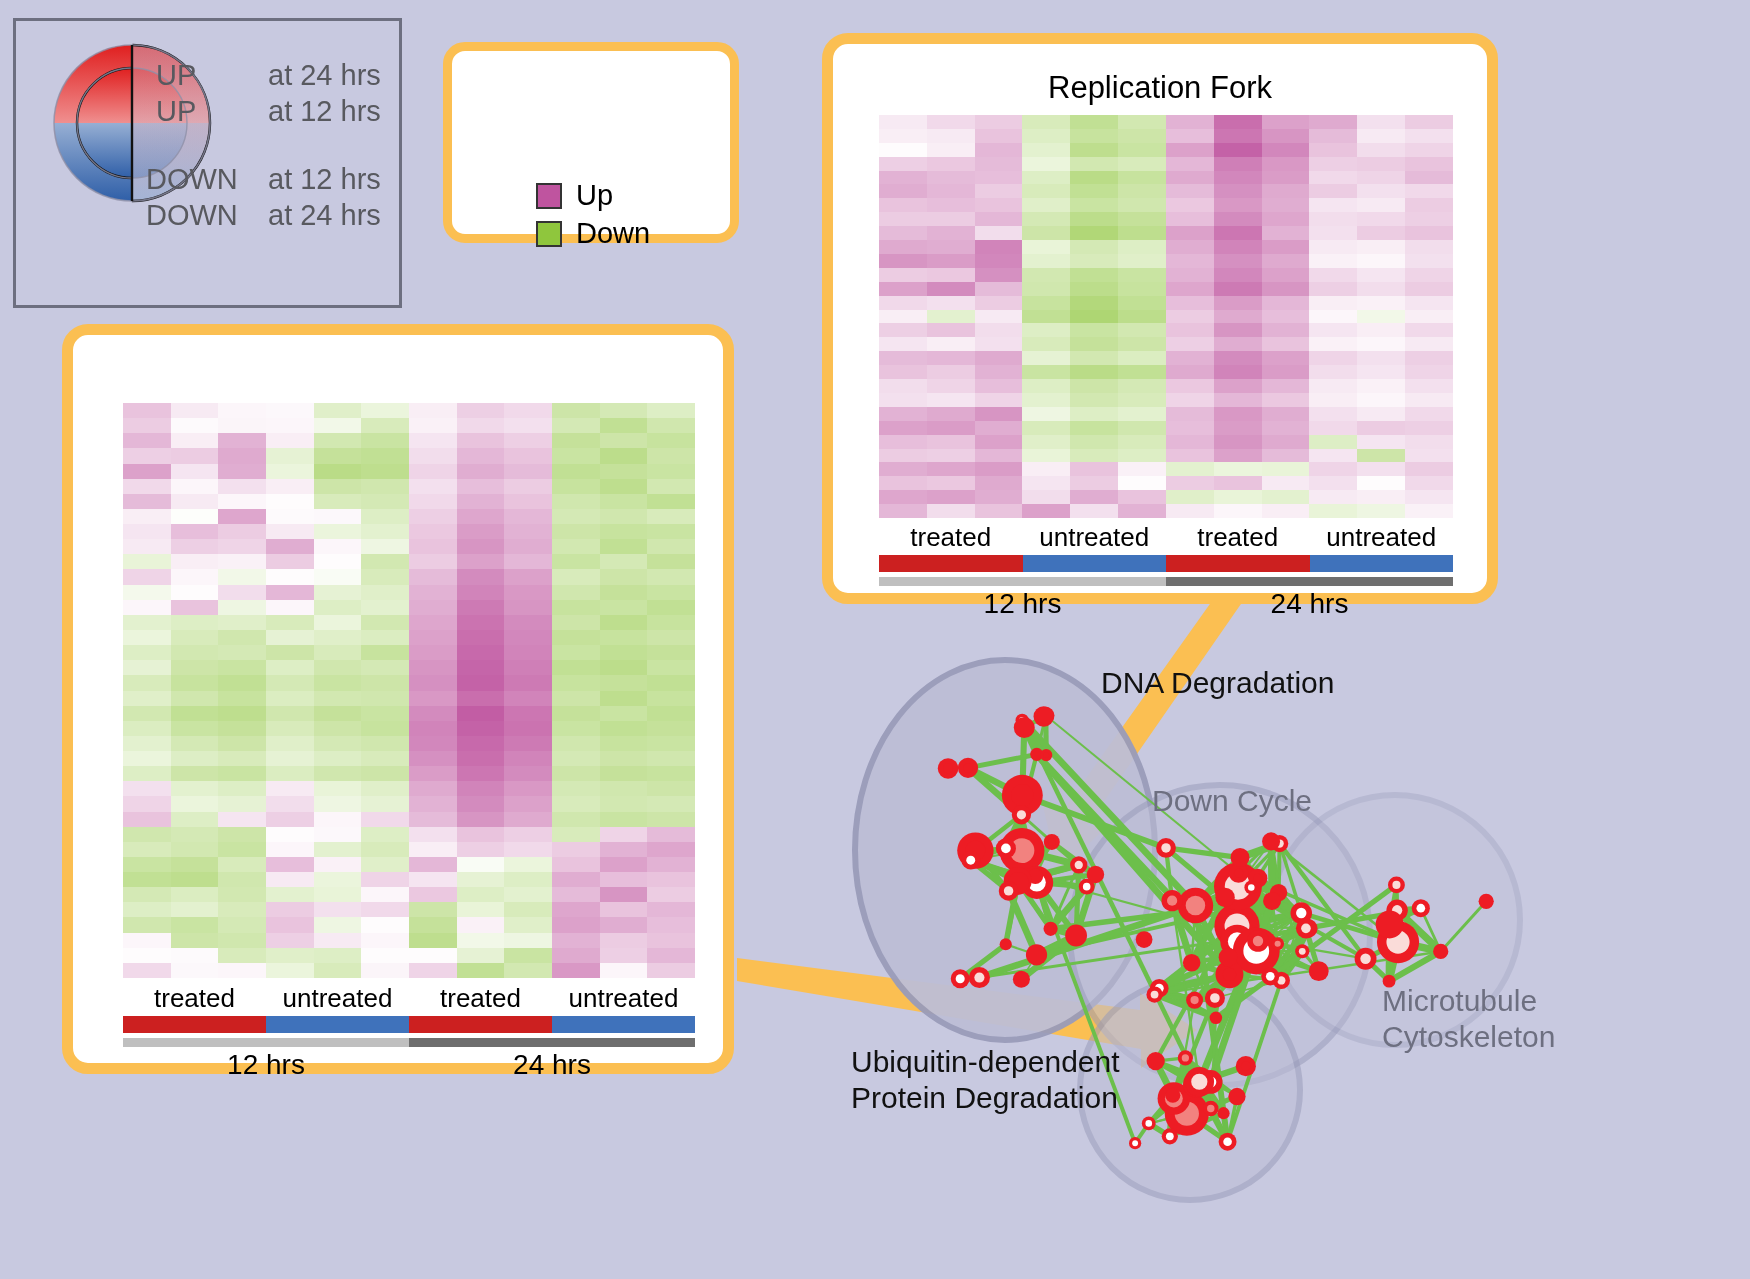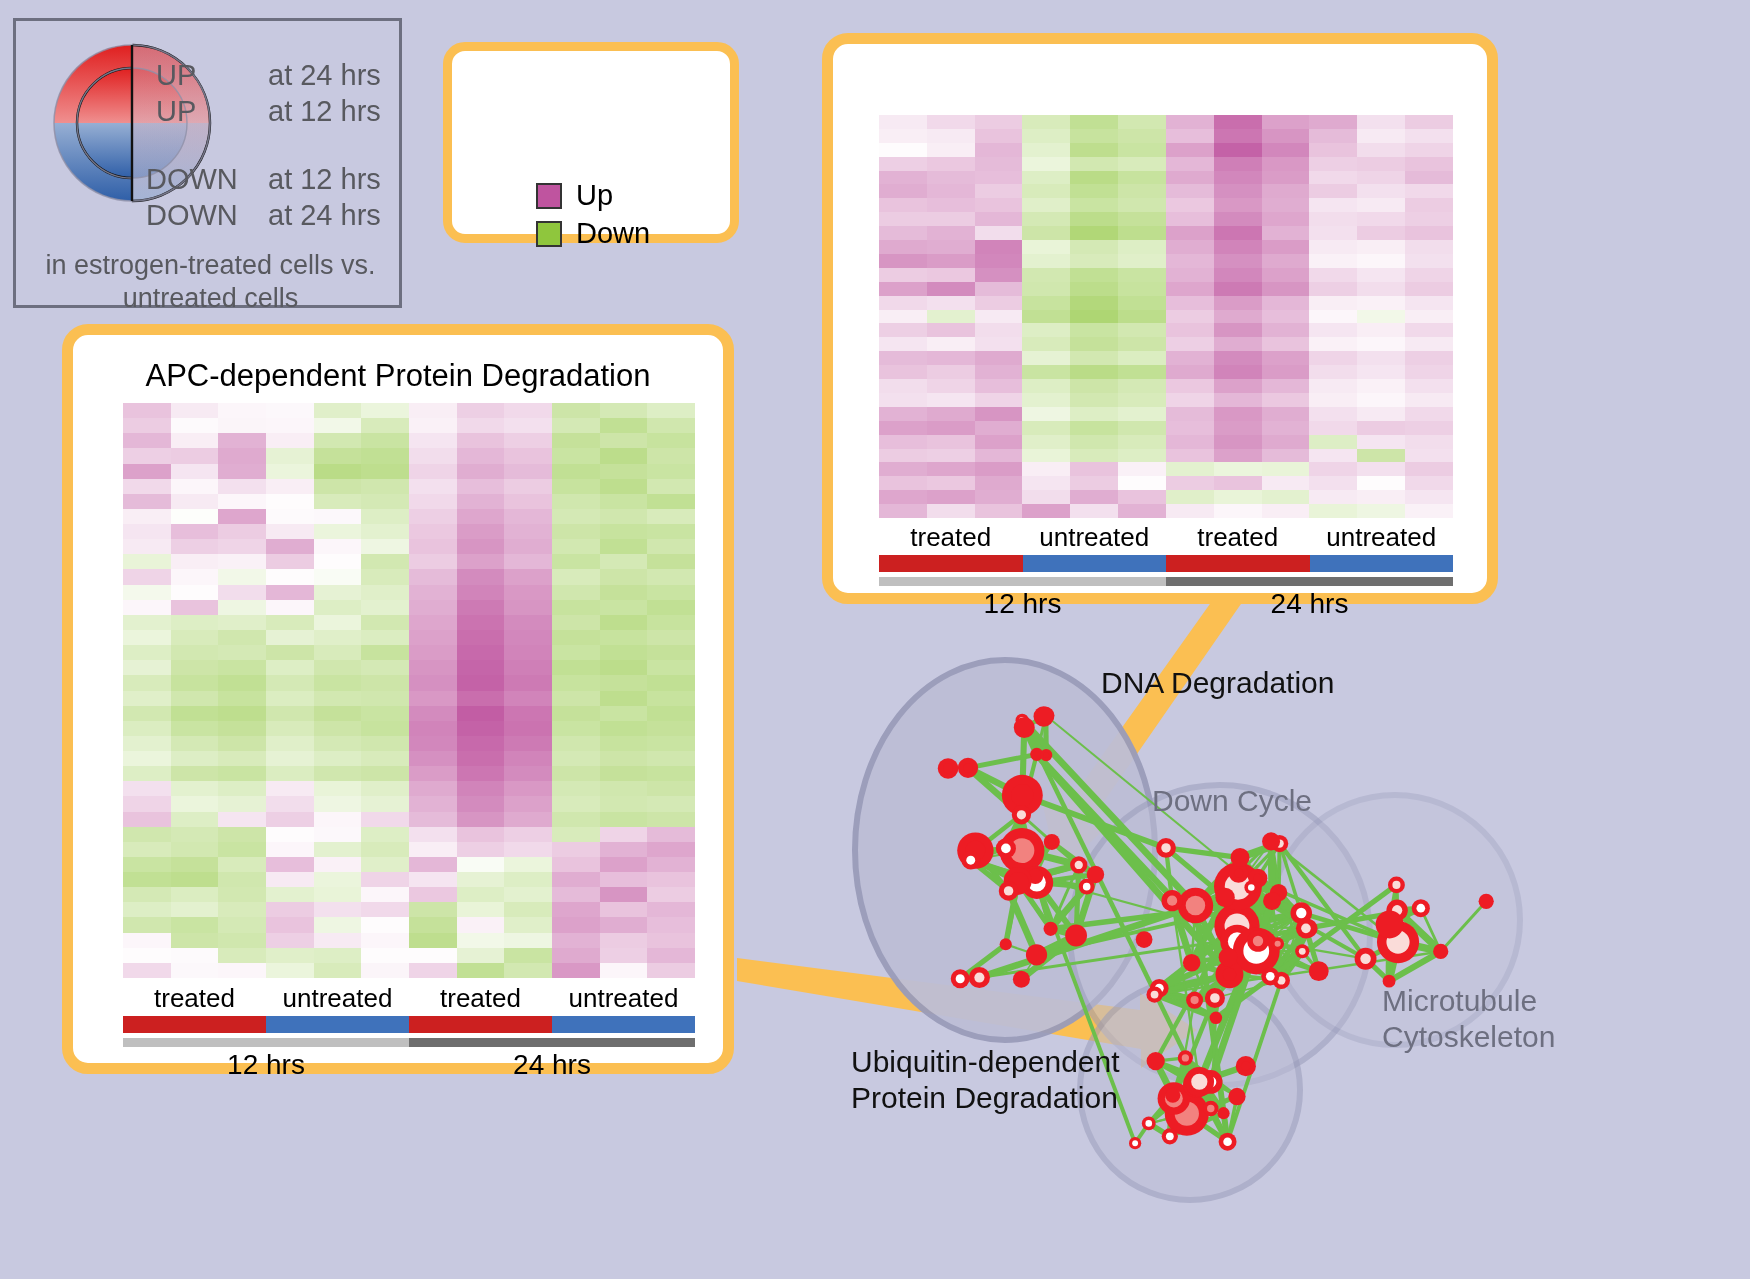--- a/index.html
+++ b/index.html
@@ -124,36 +124,35 @@
       <circle cx="80" cy="80" r="55" fill="url(#gDn)" clip-path="url(#clipBotR)" opacity="0.32"></circle>
       <path d="M80 25 A55 55 0 0 0 80 135" fill="none" stroke="#111" stroke-width="2.4"></path>
       <circle cx="80" cy="80" r="55" fill="none" stroke="#8e90a8" stroke-width="1.4" opacity="0.8"></circle>
       <line x1="80" y1="2" x2="80" y2="158" stroke="#111" stroke-width="2.4"></line>
     </svg>
 
     <div class="ckrow" id="ck-up24"><span class="ckw1">UP</span><span>at 24 hrs</span></div>
     <div class="ckrow" id="ck-up12"><span class="ckw1">UP</span><span>at 12 hrs</span></div>
     <div class="ckrow" id="ck-dn12"><span class="ckw2">DOWN</span><span>at 12 hrs</span></div>
     <div class="ckrow" id="ck-dn24"><span class="ckw2">DOWN</span><span>at 24 hrs</span></div>
-    <div id="ck-foot">in estrogen-treated cells
-vs. untreated cells</div>
   </div>
 
   <div id="legendbox">
     <div class="leg-item" id="leg-up">
       <span class="leg-sw" id="sw-up" style="background: rgb(191, 84, 159);"></span>
       <span class="leg-lab">Up</span>
     </div>
     <div class="leg-item" id="leg-down">
       <span class="leg-sw" id="sw-down" style="background: rgb(143, 198, 61);"></span>
       <span class="leg-lab">Down</span>
     </div>
   </div>
 
   <div class="panel" id="panel-rf" style="left:822px;top:33px;width:676px;height:571px;">
+    <div class="panel-title" style="top:26px;">Replication Fork</div>
     <div class="heat" id="heat-rf" style="left: 46px; top: 71px; width: 574px; height: 403px; grid-template-columns: repeat(12, 1fr); grid-template-rows: repeat(29, 1fr);">
         <i style="background: rgb(247, 234, 243);"></i>
         <i style="background: rgb(241, 217, 234);"></i>
         <i style="background: rgb(236, 204, 226);"></i>
         <i style="background: rgb(216, 235, 187);"></i>
         <i style="background: rgb(193, 224, 148);"></i>
         <i style="background: rgb(210, 232, 177);"></i>
         <i style="background: rgb(226, 178, 212);"></i>
         <i style="background: rgb(201, 110, 173);"></i>
         <i style="background: rgb(220, 161, 202);"></i>
@@ -515,21 +514,20 @@
           <i style="background: rgb(110, 110, 110);"></i>
         </div>
       <div class="ax-tlabels" id="rf-time-labels" style="top:66px;">
           <span>12 hrs</span>
           <span>24 hrs</span>
         </div>
     </div>
   </div>
 
   <div class="panel" id="panel-apc" style="left:62px;top:324px;width:672px;height:750px;">
-    <div class="panel-title" style="top:23px;">APC-dependent Protein Degradation</div>
     <div class="heat" id="heat-apc" style="left: 50px; top: 68px; width: 572px; height: 575px; grid-template-columns: repeat(12, 1fr); grid-template-rows: repeat(38, 1fr);">
         <i style="background: rgb(233, 195, 221);"></i>
         <i style="background: rgb(247, 234, 243);"></i>
         <i style="background: rgb(252, 246, 250);"></i>
         <i style="background: rgb(252, 248, 251);"></i>
         <i style="background: rgb(224, 239, 201);"></i>
         <i style="background: rgb(235, 245, 220);"></i>
         <i style="background: rgb(249, 238, 245);"></i>
         <i style="background: rgb(237, 207, 228);"></i>
         <i style="background: rgb(241, 217, 234);"></i>

